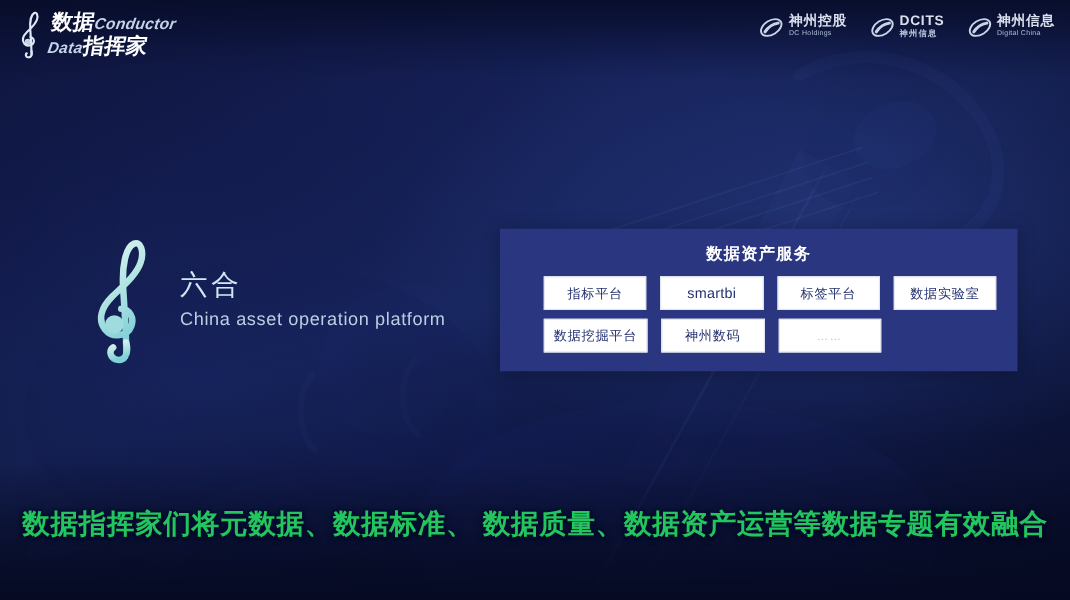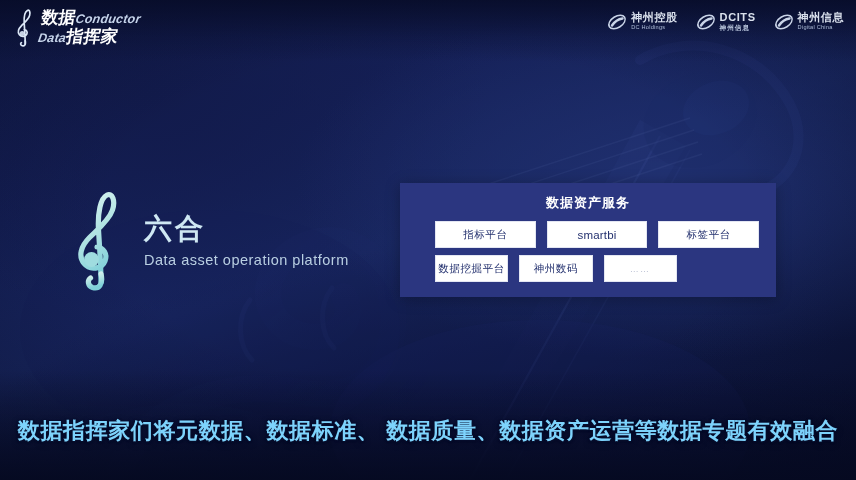--- a/index.html
+++ b/index.html
@@ -151,25 +151,25 @@
   }
   .clef-big {
     width: 56px;
     height: 104px;
     flex: none;
     margin-top: 2px;
   }
   .clef-big svg { display:block; width:100%; height:100%; }
   .title-texts { display: flex; flex-direction: column; }
   .t-liuhe {
-    font-size: 28px;
+    font-size: 22px;
     color: #cfe8f3;
     letter-spacing: 3px;
     line-height: 1.25;
-    font-weight: 700;
+    font-weight: 400;
   }
   .t-main {
     font-size: 28px;
     color: #eaf6fb;
     letter-spacing: 1.5px;
     line-height: 1.3;
     font-weight: 400;
     margin-top: 1px;
     text-shadow: 0 0 12px rgba(140,210,235,0.25);
   }
@@ -179,21 +179,21 @@
     letter-spacing: 0.5px;
     margin-top: 6px;
     font-weight: 400;
   }
 
   
   .service-panel {
     position: absolute;
     left: 400px;
     top: 183px;
-    width: 376px;
+    width: 414px;
     height: 114px;
     background: #2b3680;
     box-shadow: 0 2px 14px rgba(0,0,0,0.28);
     z-index: 5;
   }
   .panel-title {
     text-align: center;
     color: #ffffff;
     font-size: 13px;
     font-weight: bold;
@@ -229,23 +229,23 @@
   }
   .svc-card.spacer {
     background: transparent;
     border: none;
   }
 
   
   .caption {
     position: absolute;
     left: 0; right: 0;
-    top: 416px;
+    top: 404px;
     text-align: center;
-    color: #7dd3fc;
+    color: #22c55e;
     font-size: 22px;
     font-weight: bold;
     letter-spacing: 0.6px;
     z-index: 7;
     text-shadow:
       0 0 2px rgba(8,14,44,0.95),
       1px 1px 2px rgba(8,14,44,0.9),
       -1px 1px 2px rgba(8,14,44,0.9),
       0 2px 6px rgba(4,8,30,0.65);
   }
@@ -382,32 +382,33 @@
         </defs>
         <g fill="none" stroke="url(#clefgrad)" stroke-width="5.2" stroke-linecap="round" stroke-linejoin="round">
           <path d="M29,94 C29,78 27.5,58 26.5,42 C25.5,25 28.5,10 35,7 C40.5,4.5 43.5,13 40.5,22 C37,32.5 25,42 17.5,49.5 C9,58 6,68 12,75.5 C18,83 30,81 33,73 C35.8,65.8 31.5,59.5 25,59"></path>
           <path d="M29,86 C31.5,96 27,101.5 20.5,99.5 C16,98 15,92.5 18.5,90"></path>
         </g>
         <circle cx="19.5" cy="71.5" r="7.4" fill="#9fdcdf"></circle>
       </svg>
     </span>
     <span class="title-texts">
       <span class="t-liuhe">六合</span>
-      <span class="t-sub">Data asset operation platform</span>
+      <span class="t-sub">China asset operation platform</span>
     </span>
   </div>
 
   <div class="service-panel">
     <div class="panel-title">数据资产服务</div>
     <div class="card-rows">
 
       <div class="card-row">
         <div class="svc-card">指标平台</div>
         <div class="svc-card latin">smartbi</div>
         <div class="svc-card">标签平台</div>
+        <div class="svc-card">数据实验室</div>
       </div>
 
       <div class="card-row">
         <div class="svc-card">数据挖掘平台</div>
         <div class="svc-card">神州数码</div>
         <div class="svc-card ellipsis">……</div>
         <div class="svc-card spacer"></div>
       </div>
 
     </div>

